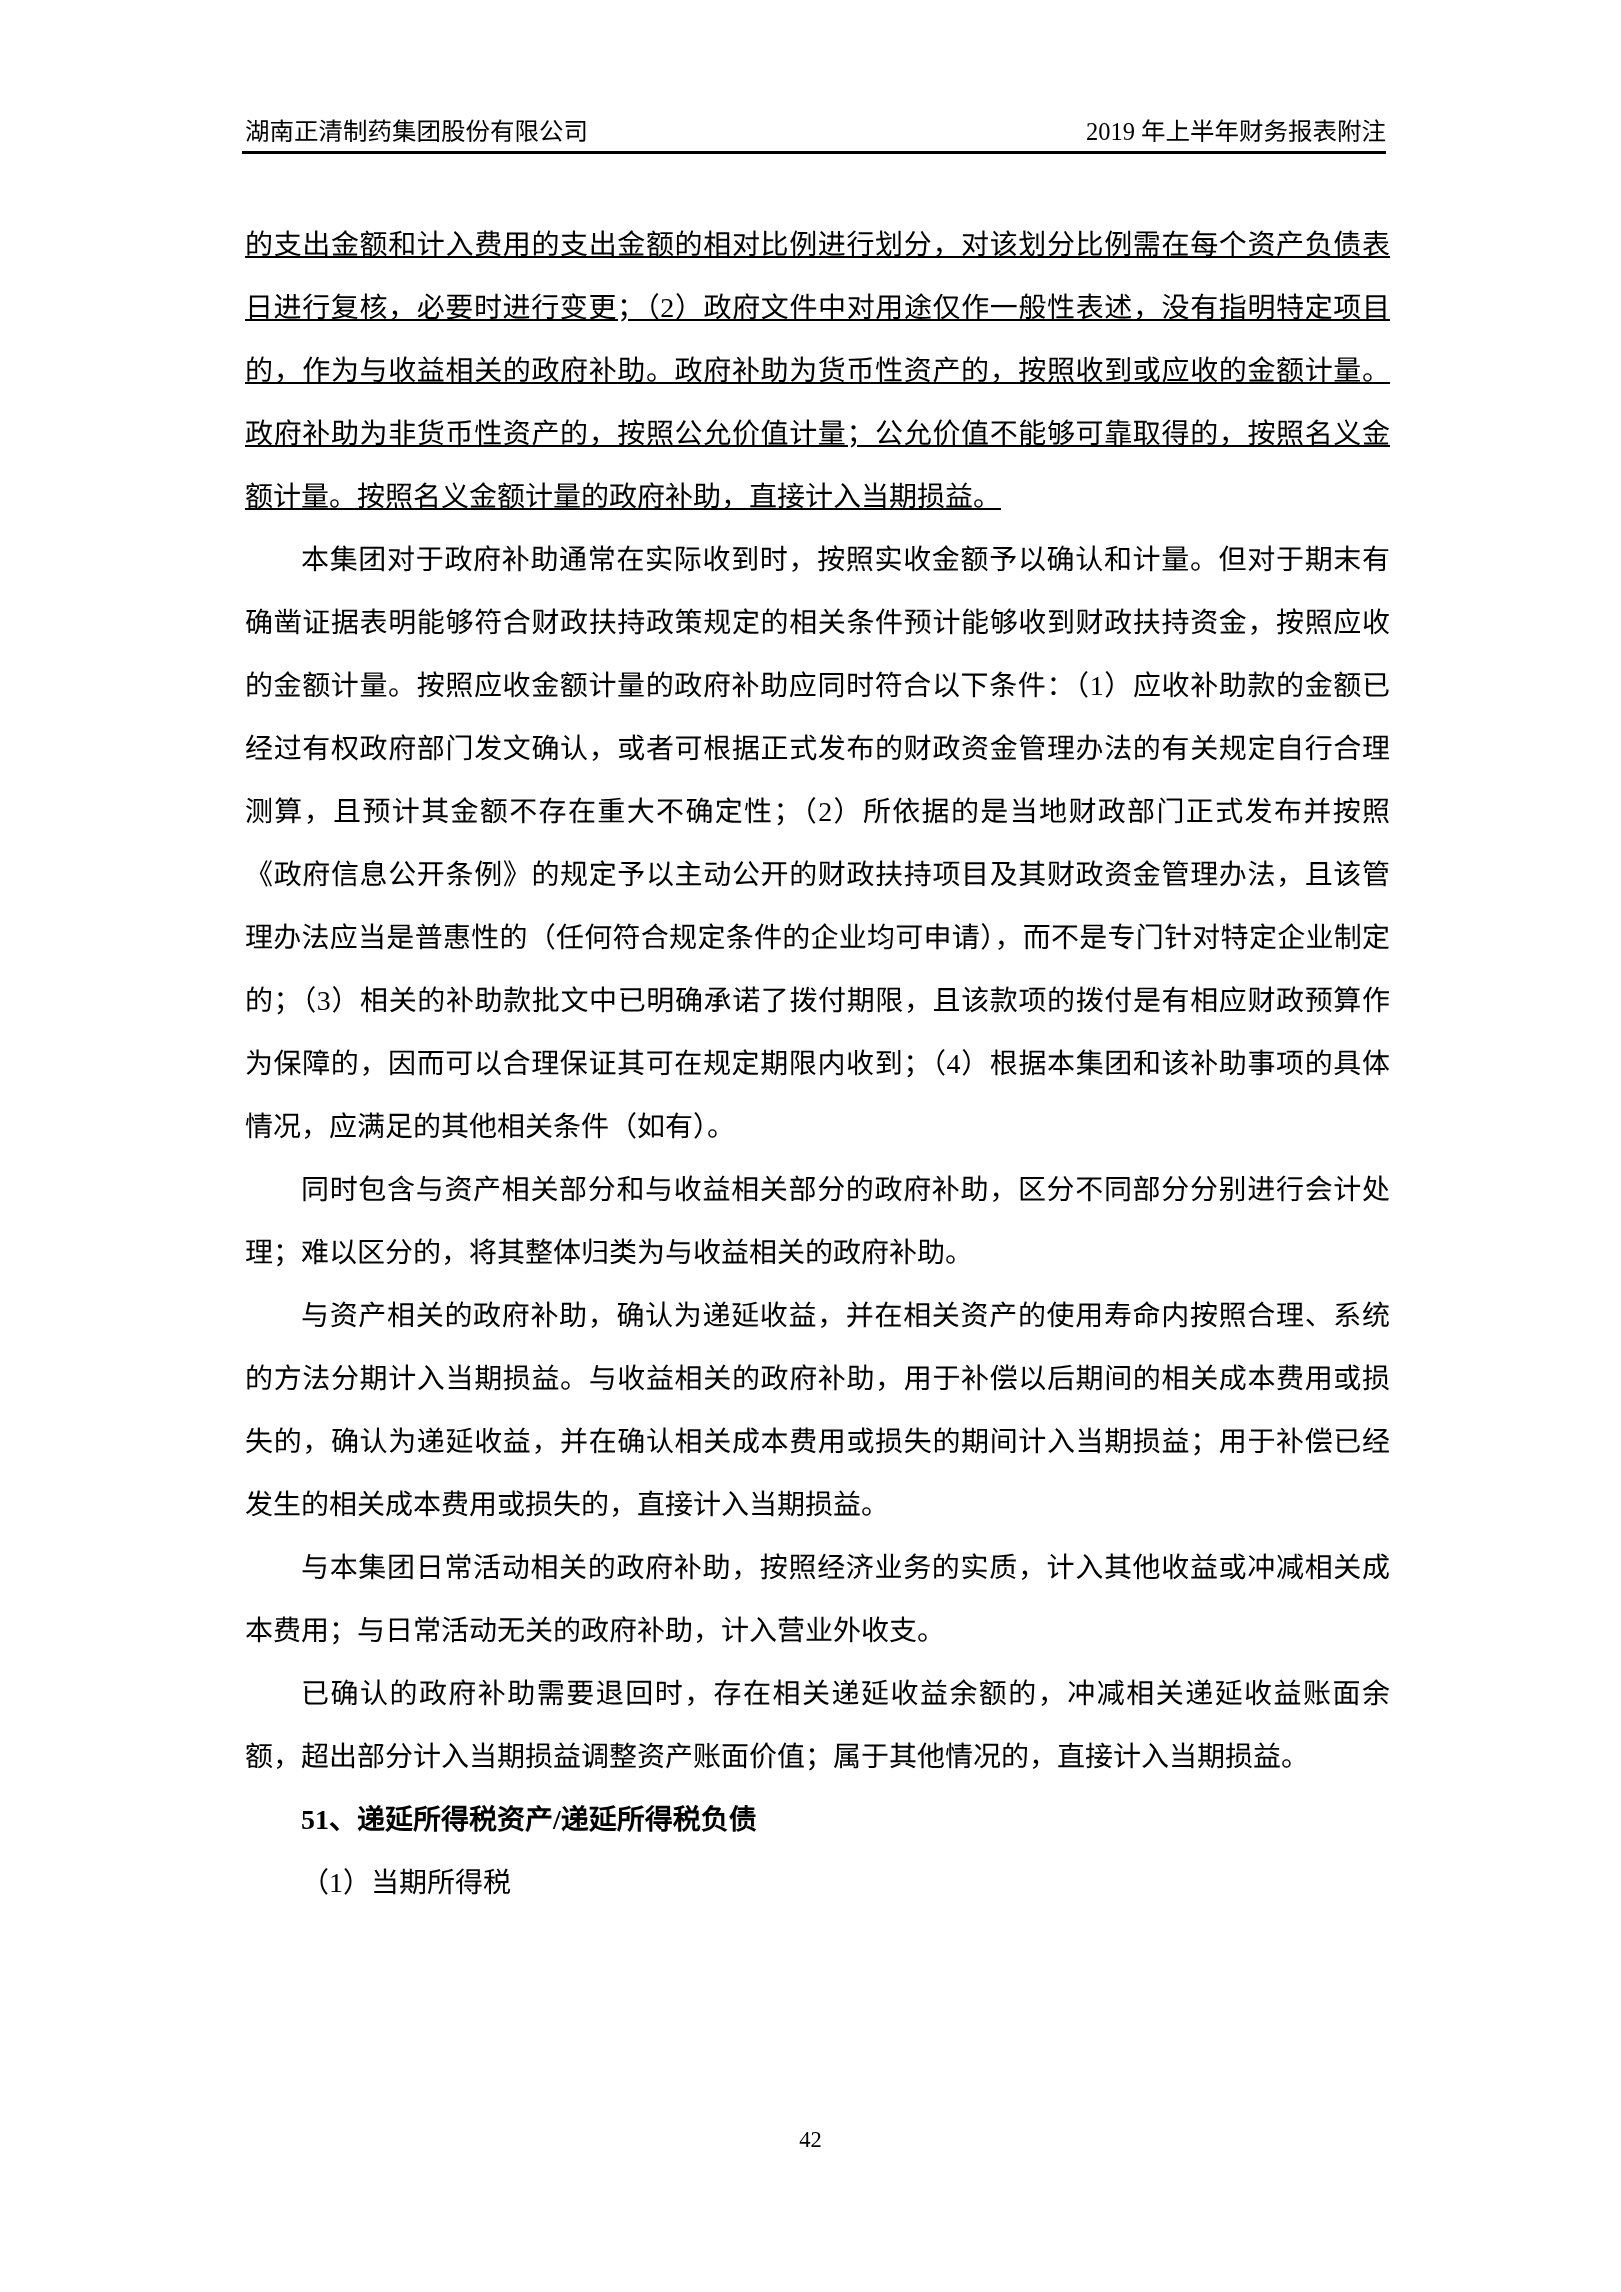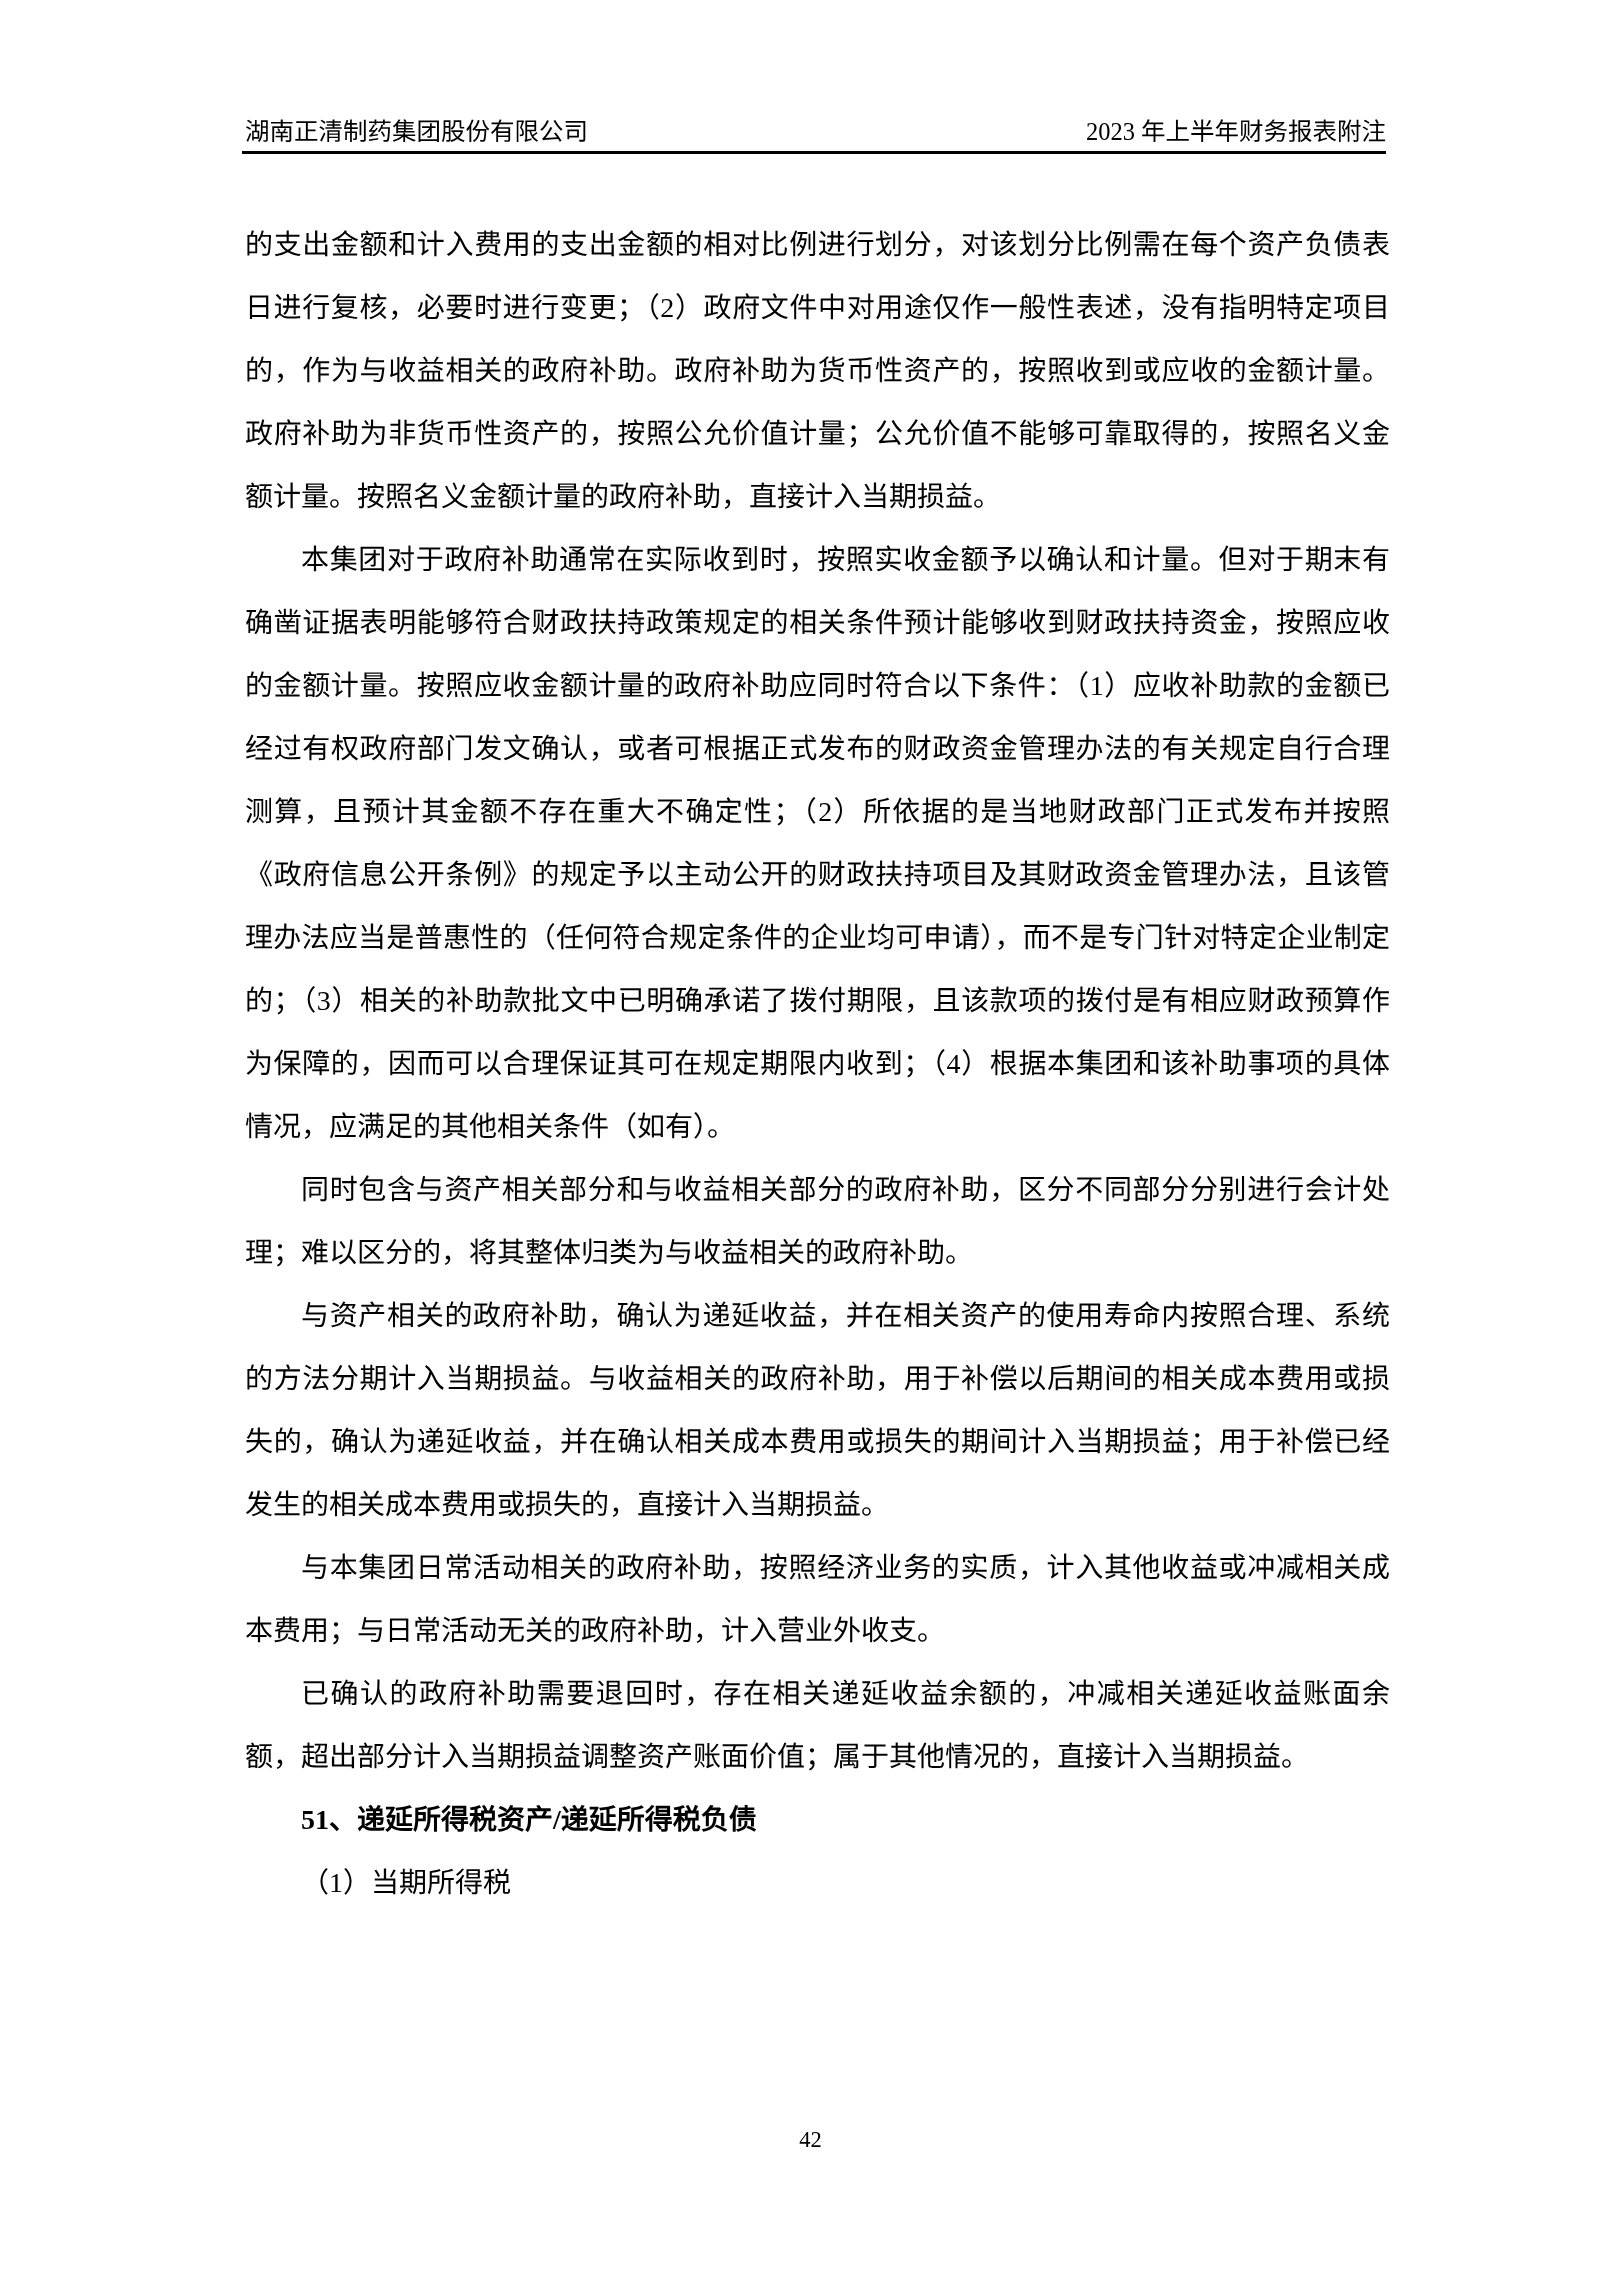--- a/index.html
+++ b/index.html
@@ -47,20 +47,21 @@
     text-align: justify;
     letter-spacing: 0;
   }
   .para {
     margin: 0;
     padding: 0;
     text-indent: 2em;
   }
   .para.no-indent {
     text-indent: 0;
+    text-decoration: underline;
   }
   .para.heading {
     font-weight: bold;
   }
   .page-footer {
     position: absolute;
     left: 0;
     top: 2125px;
     width: 100%;
     text-align: center;
@@ -68,21 +69,21 @@
     line-height: 29px;
   }
 </style>
 </head>
 <body>
 
 <div class="page">
 
   <header class="hdr">
     <span class="hdr-left">湖南正清制药集团股份有限公司</span>
-    <span class="hdr-right">2023 年上半年财务报表附注</span>
+    <span class="hdr-right">2019 年上半年财务报表附注</span>
   </header>
 
   <div class="hdr-rule"></div>
 
   <main class="doc-body">
     <p class="para no-indent">的支出金额和计入费用的支出金额的相对比例进行划分，对该划分比例需在每个资产负债表日进行复核，必要时进行变更；（2）政府文件中对用途仅作一般性表述，没有指明特定项目的，作为与收益相关的政府补助。政府补助为货币性资产的，按照收到或应收的金额计量。政府补助为非货币性资产的，按照公允价值计量；公允价值不能够可靠取得的，按照名义金额计量。按照名义金额计量的政府补助，直接计入当期损益。</p>
     <p class="para">本集团对于政府补助通常在实际收到时，按照实收金额予以确认和计量。但对于期末有确凿证据表明能够符合财政扶持政策规定的相关条件预计能够收到财政扶持资金，按照应收的金额计量。按照应收金额计量的政府补助应同时符合以下条件：（1）应收补助款的金额已经过有权政府部门发文确认，或者可根据正式发布的财政资金管理办法的有关规定自行合理测算，且预计其金额不存在重大不确定性；（2）所依据的是当地财政部门正式发布并按照《政府信息公开条例》的规定予以主动公开的财政扶持项目及其财政资金管理办法，且该管理办法应当是普惠性的（任何符合规定条件的企业均可申请），而不是专门针对特定企业制定的；（3）相关的补助款批文中已明确承诺了拨付期限，且该款项的拨付是有相应财政预算作为保障的，因而可以合理保证其可在规定期限内收到；（4）根据本集团和该补助事项的具体情况，应满足的其他相关条件（如有）。</p>
     <p class="para">同时包含与资产相关部分和与收益相关部分的政府补助，区分不同部分分别进行会计处理；难以区分的，将其整体归类为与收益相关的政府补助。</p>
     <p class="para">与资产相关的政府补助，确认为递延收益，并在相关资产的使用寿命内按照合理、系统的方法分期计入当期损益。与收益相关的政府补助，用于补偿以后期间的相关成本费用或损失的，确认为递延收益，并在确认相关成本费用或损失的期间计入当期损益；用于补偿已经发生的相关成本费用或损失的，直接计入当期损益。</p>
     <p class="para">与本集团日常活动相关的政府补助，按照经济业务的实质，计入其他收益或冲减相关成本费用；与日常活动无关的政府补助，计入营业外收支。</p>

